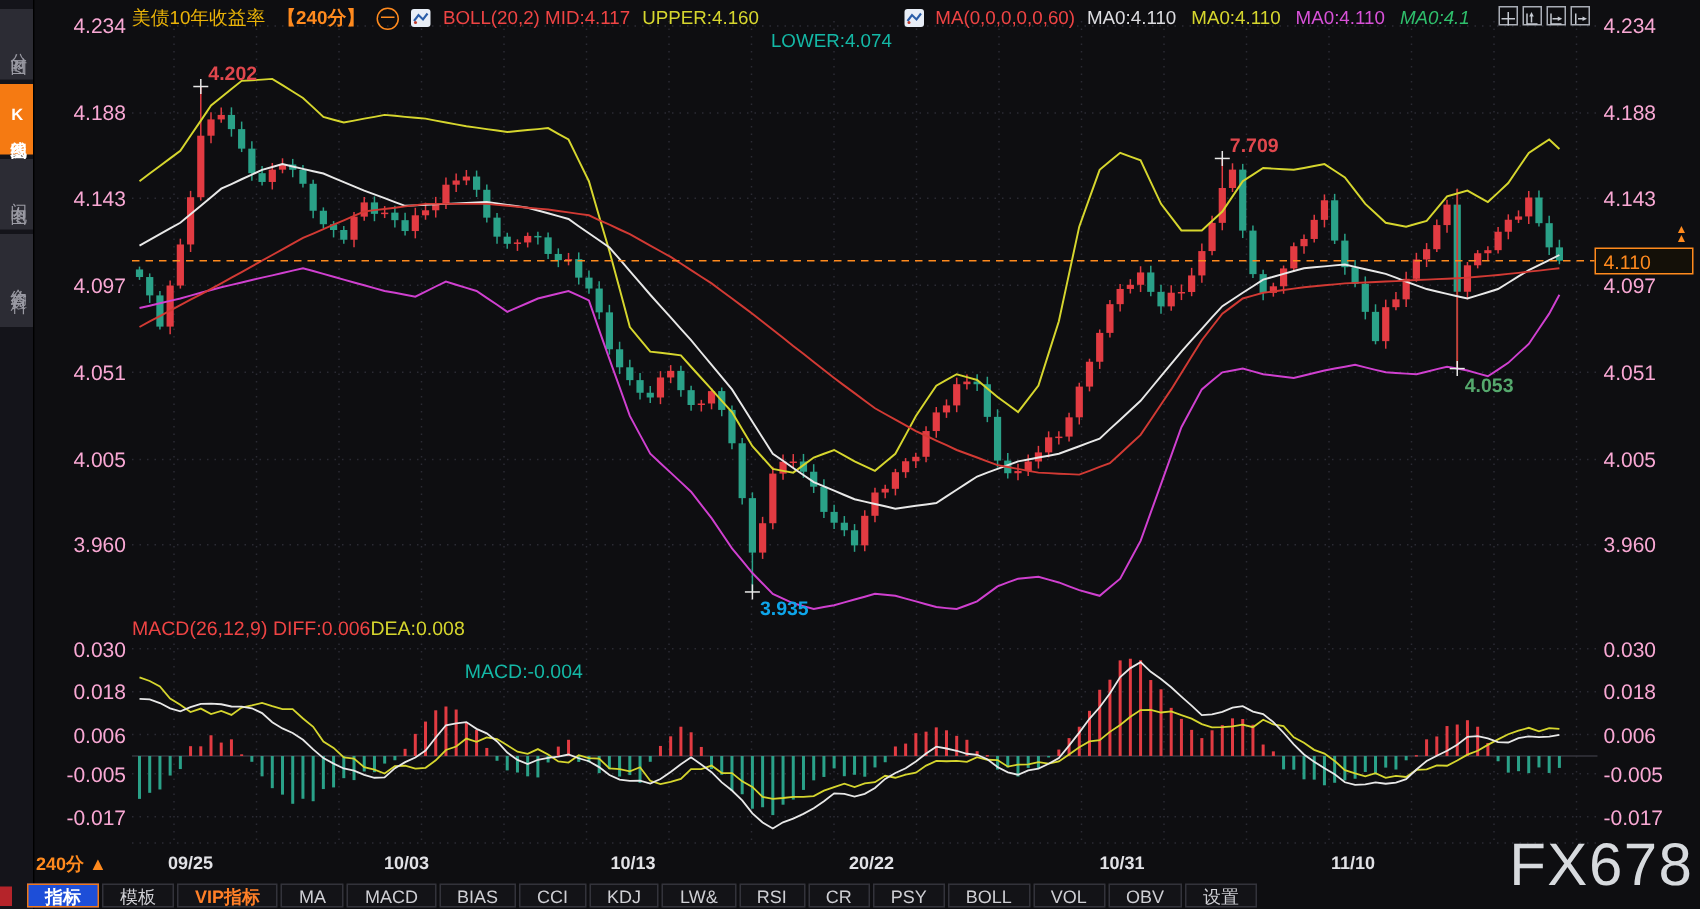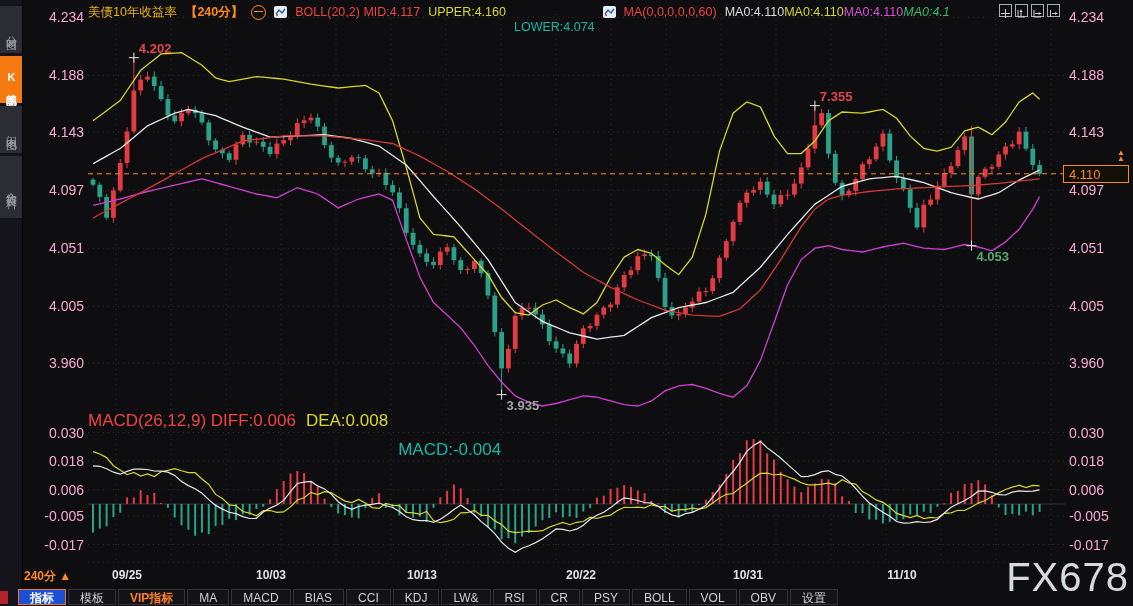--- a/index.html
+++ b/index.html
@@ -561,21 +561,21 @@
     <span class="h-white"><span>BOLL(20,2)</span>&nbsp;<span>MID:4.117</span></span>
     <span class="h-yellow">UPPER:4.160</span>
     <span class="h-magenta">LOWER:4.074</span>
     <span class="mini-ind">
         <svg width="13" height="12">
           <polyline points="2,8 5,4 8,7 11,3" fill="none" stroke="#2a5da8" stroke-width="1.4"></polyline>
           <circle cx="3" cy="9" r="1" fill="#c0392b"></circle>
         </svg>
       </span>
     <span class="h-white">MA(0,0,0,0,0,60)</span>
-    <span id="ma-values" style="display:flex;gap:0;">
+    <span id="ma-values" style="display:flex;gap:10px;">
         <span style="color: rgb(220, 220, 224);">MA0:4.110</span>
         <span style="color: rgb(214, 214, 46);">MA0:4.110</span>
         <span style="color: rgb(215, 81, 215);">MA0:4.110</span>
         <span style="color: rgb(47, 191, 108); font-style: italic;">MA0:4.1</span>
       </span>
   </div>
 
   <div id="winicons">
     <span class="wicon"><svg width="11" height="11">
           <line x1="5.5" y1="1" x2="5.5" y2="10" stroke="#c6cad2" stroke-width="1"></line>
@@ -624,34 +624,34 @@
       <div class="lbl r" style="left: 28px; top: 536.501px;">-0.017</div>
     </div>
   <div id="macd-right-labels">
       <div class="lbl" style="left: 1069px; top: 424.5px;">0.030</div>
       <div class="lbl" style="left: 1069px; top: 453.096px;">0.018</div>
       <div class="lbl" style="left: 1069px; top: 481.692px;">0.006</div>
       <div class="lbl" style="left: 1069px; top: 507.905px;">-0.005</div>
       <div class="lbl" style="left: 1069px; top: 536.501px;">-0.017</div>
     </div>
 
-  <div id="macd-header" class="abs" style="left:88px;top:411px;display:flex;gap:10px;font-size:17px;">
+  <div id="macd-header" class="abs" style="left:88px;top:411px;display:flex;font-size:13px;">
     <span class="h-white"><span>MACD(26,12,9)</span>&nbsp;<span>DIFF:0.006</span></span>
     <span class="h-yellow">DEA:0.008</span>
     <span class="h-magenta">MACD:-0.004</span>
   </div>
 
   <div id="badge" style="top: 164.788px;">4.110</div>
   <div class="badge-arrow" id="badge-arrow1" style="top: 148.788px;">▲</div>
   <div class="badge-arrow" id="badge-arrow2" style="top: 154.788px;">▲</div>
 
   <div id="annos">
       <div class="anno" style="color: rgb(224, 71, 77); left: 138.86px; top: 40.684px;">4.202</div>
-      <div class="anno" style="color: rgb(224, 71, 77); left: 819.86px; top: 88.64px;">7.355</div>
-      <div class="anno" style="color: #a3a3a3; left: 506.6px; top: 397.638px;">3.935</div>
+      <div class="anno" style="color: rgb(224, 71, 77); left: 819.86px; top: 88.64px;">7.709</div>
+      <div class="anno" style="color: #0ea5e9; left: 506.6px; top: 397.638px;">3.935</div>
       <div class="anno" style="color: rgb(85, 169, 109); left: 976.49px; top: 248.722px;">4.053</div>
     </div>
 
   <div id="period">240分 ▲</div>
   <div id="dates">
       <div class="date-lbl" style="left: 127px; top: 568px;">09/25</div>
       <div class="date-lbl" style="left: 271px; top: 568px;">10/03</div>
       <div class="date-lbl" style="left: 422px; top: 568px;">10/13</div>
       <div class="date-lbl" style="left: 581px; top: 568px;">20/22</div>
       <div class="date-lbl" style="left: 748px; top: 568px;">10/31</div>

